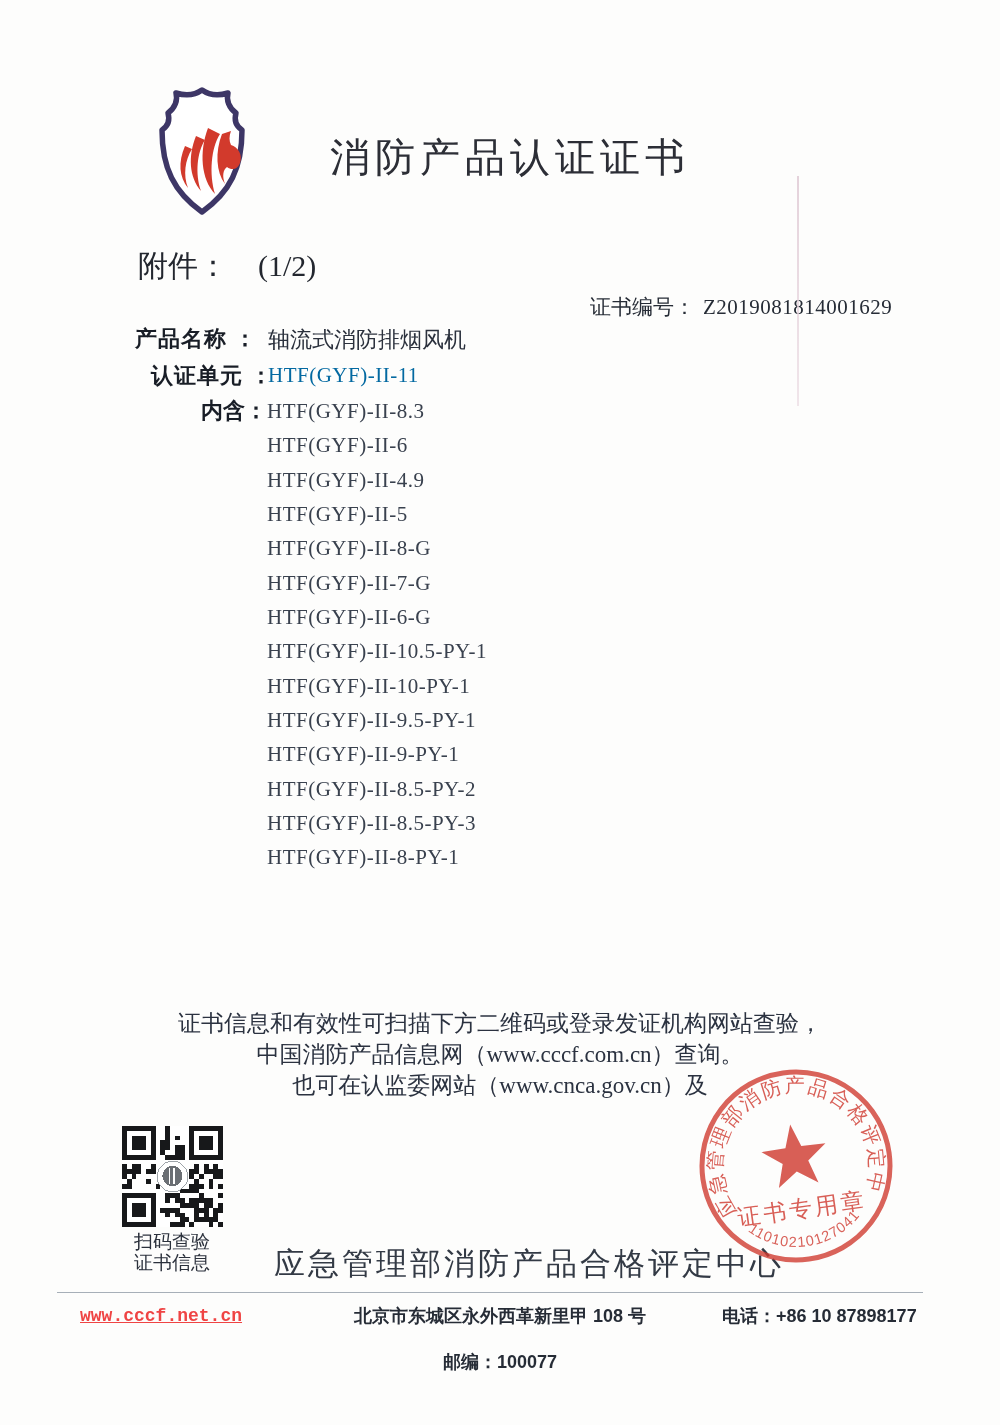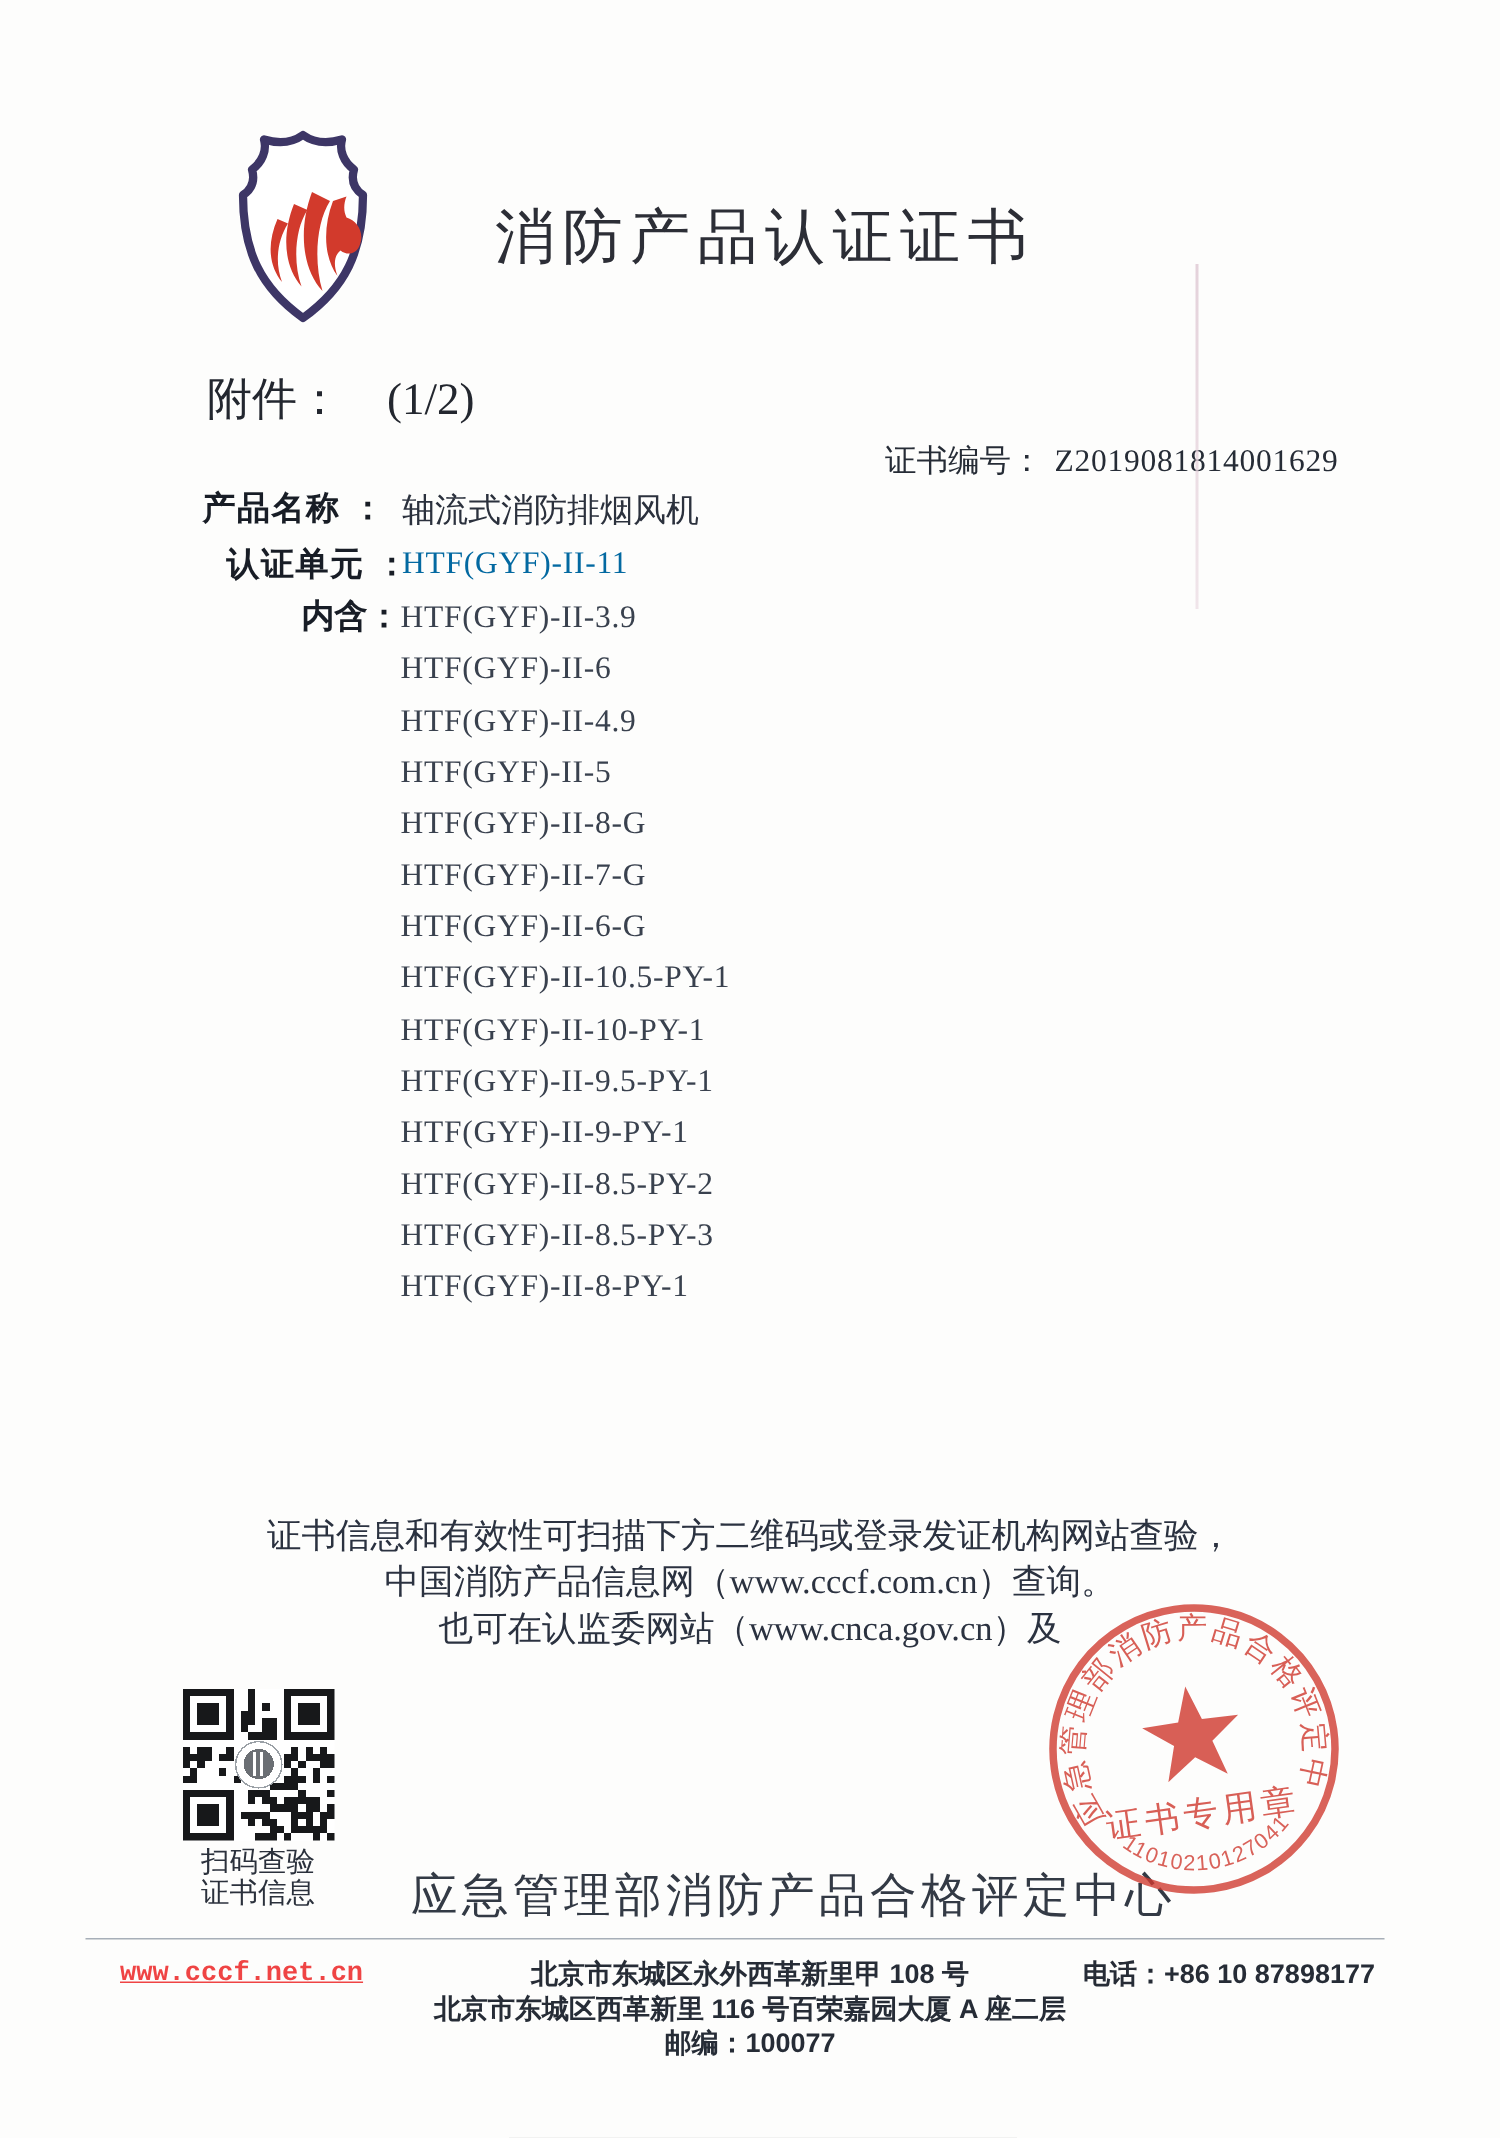--- a/index.html
+++ b/index.html
@@ -97,21 +97,21 @@
 
   <div class="abs flabel lbl-product">产品名称 ：</div>
   <div class="abs fvalue val-product">轴流式消防排烟风机</div>
 
   <div class="abs flabel lbl-unit">认证单元 ：</div>
   <div class="abs fvalue val-unit">HTF(GYF)-II-11</div>
 
   <div class="abs flabel lbl-includes">内含：</div>
 
   <div class="abs model-list">
-      <div class="model-line">HTF(GYF)-II-3.9</div>
+      <div class="model-line">HTF(GYF)-II-8.3</div>
       <div class="model-line">HTF(GYF)-II-6</div>
       <div class="model-line">HTF(GYF)-II-4.9</div>
       <div class="model-line">HTF(GYF)-II-5</div>
       <div class="model-line">HTF(GYF)-II-8-G</div>
       <div class="model-line">HTF(GYF)-II-7-G</div>
       <div class="model-line">HTF(GYF)-II-6-G</div>
       <div class="model-line">HTF(GYF)-II-10.5-PY-1</div>
       <div class="model-line">HTF(GYF)-II-10-PY-1</div>
       <div class="model-line">HTF(GYF)-II-9.5-PY-1</div>
       <div class="model-line">HTF(GYF)-II-9-PY-1</div>
@@ -272,17 +272,16 @@
     <text font-family="Liberation Sans, sans-serif" font-size="14.5" letter-spacing="1" fill="#cf3a30" fill-opacity="0.9" text-anchor="middle">
       <textPath href="#numArc" startOffset="50%">11010210127041</textPath>
     </text>
   </svg>
 
   <div class="abs fold-line"></div>
 
   <div class="abs divider"></div>
   <div class="abs f-web">www.cccf.net.cn</div>
   <div class="abs f-center f-a1">北京市东城区永外西革新里甲 108 号</div>
-  <div class="abs f-center f-a2">北京市东城区西革新里 116 号百荣嘉园大厦 A 座二层</div>
   <div class="abs f-center f-a3">邮编：100077</div>
   <div class="abs f-phone">电话：+86 10 87898177</div>
 
 </div>
 
 </body></html>

